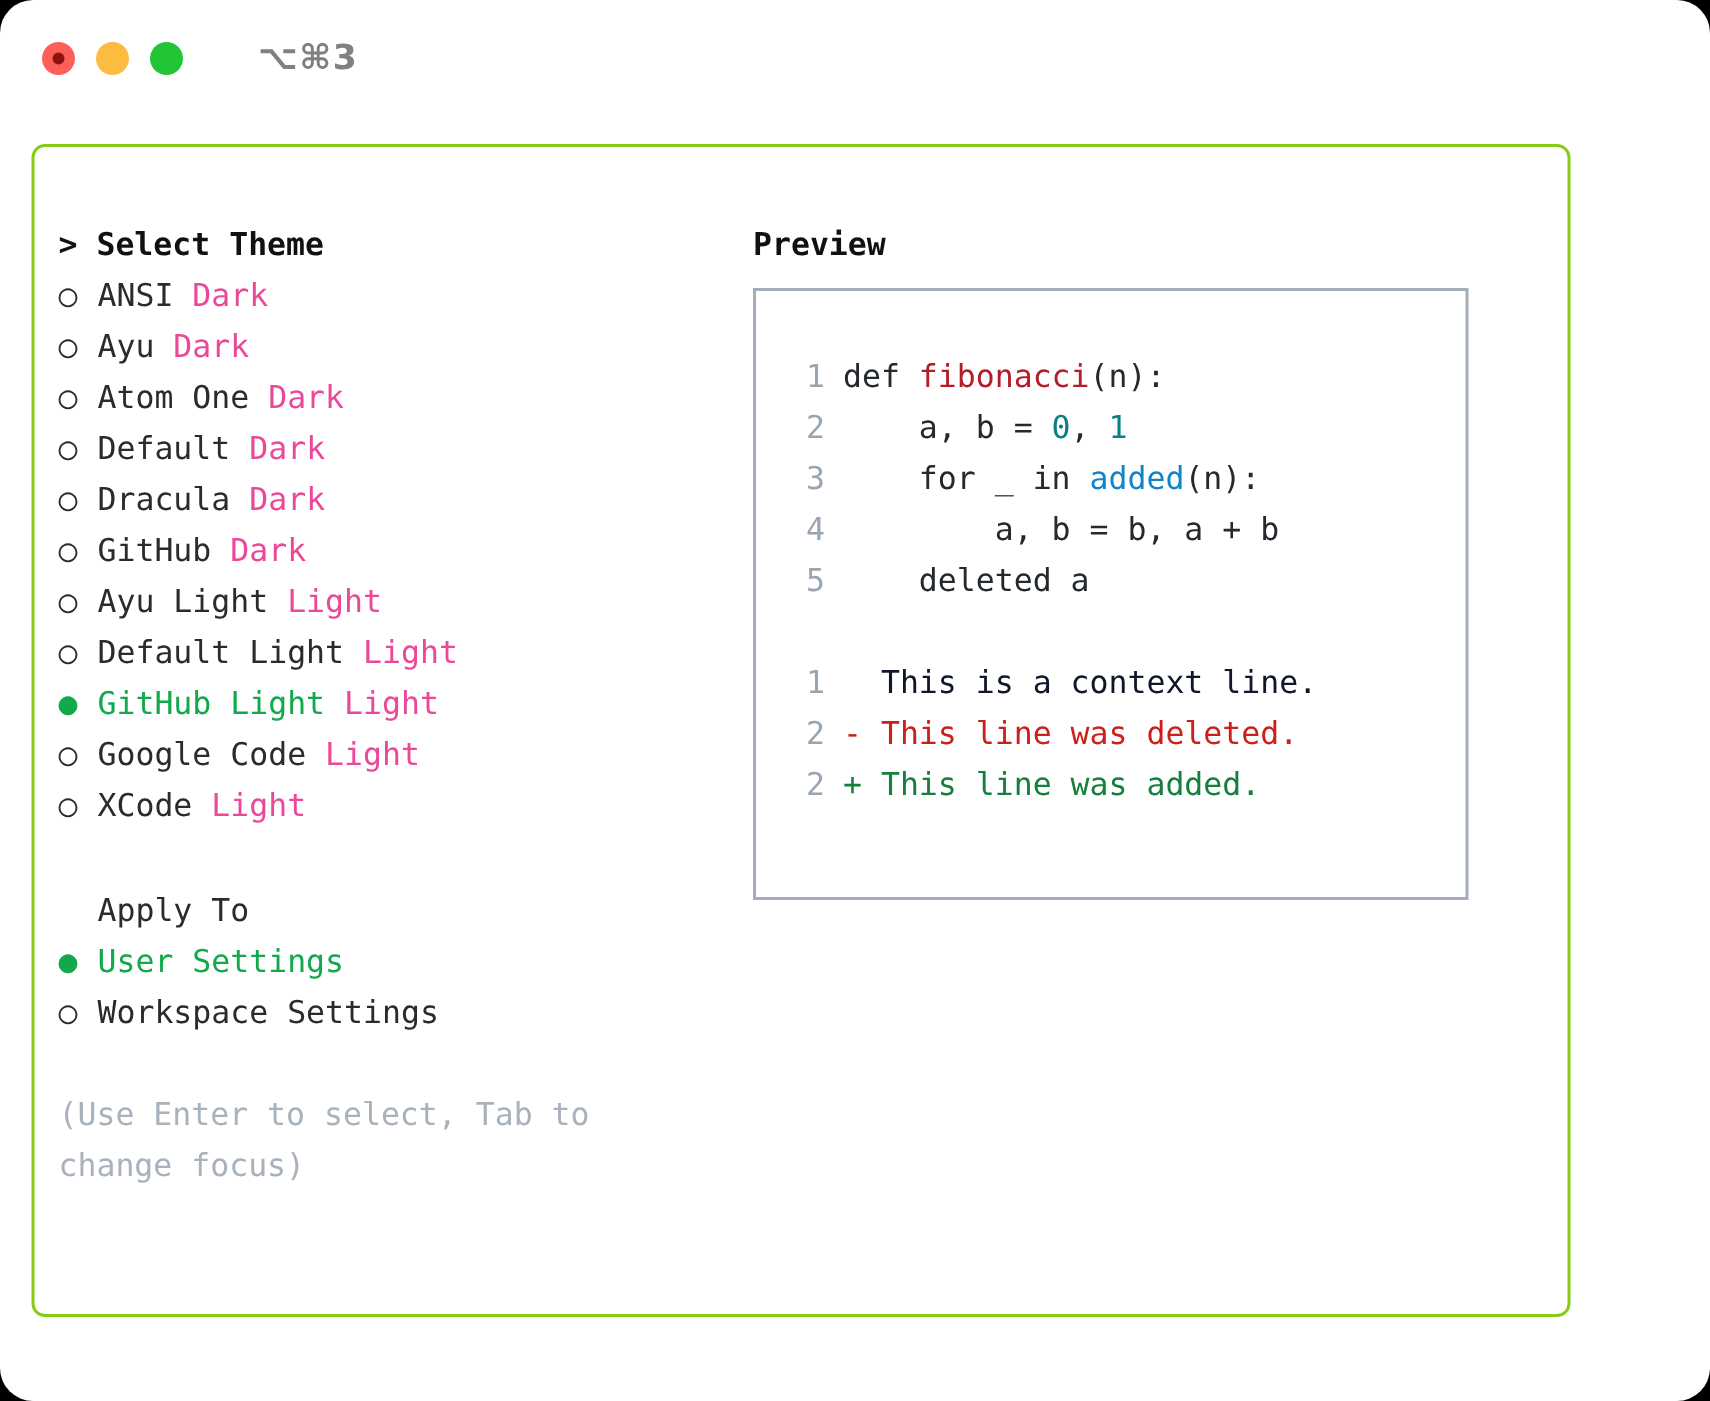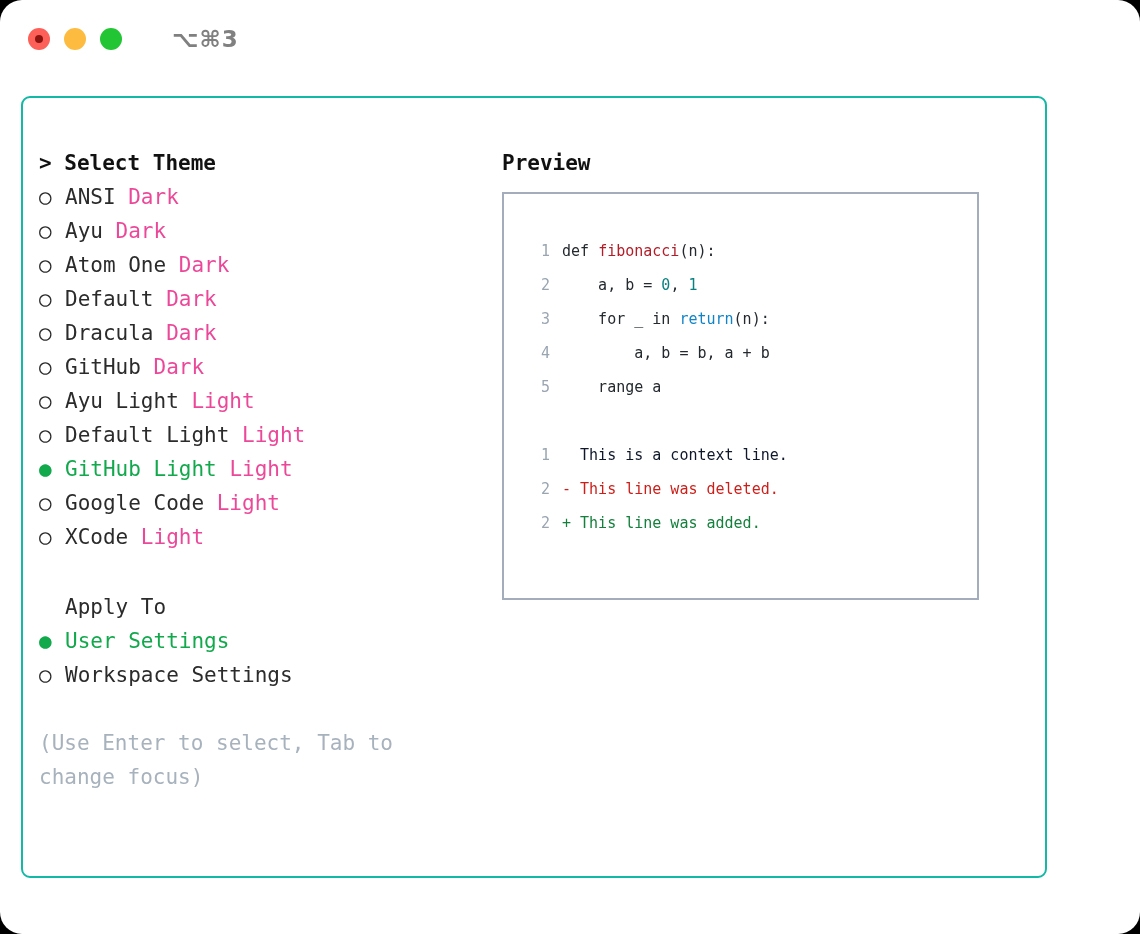--- a/index.html
+++ b/index.html
@@ -67,21 +67,21 @@
     letter-spacing: 1px;
   }
 
   
   .panel {
     position: absolute;
     left: 21px;
     top: 96px;
     width: 1026px;
     height: 782px;
-    border: 2px solid #14b8a6;
+    border: 2px solid #84cc16;
     border-radius: 9px;
     box-sizing: border-box;
     background: #ffffff;
   }
 
   
   .left-col {
     position: absolute;
     left: 16px;
     top: 48px;
@@ -148,21 +148,21 @@
   .preview-box {
     margin-top: 12px;
     width: 477px;
     height: 408px;
     border: 2px solid #a3adbb;
     box-sizing: border-box;
     background: #ffffff;
     padding: 40px 0 0 22px;
   }
   .code-line {
-    font-size: 15px;
+    font-size: 21px;
     line-height: 34px;
     white-space: pre;
     color: #24292e;
   }
   .ln {
     display: inline-block;
     width: 24px;
     text-align: right;
     color: #9aa5b1;
     margin-right: 12px;
@@ -220,23 +220,23 @@
 
       <div class="hint">(Use Enter to select, Tab to change focus)</div>
     </div>
 
     <div class="right-col">
       <div class="preview-title">Preview</div>
       <div class="preview-box">
         <div id="code-block">
             <div class="code-line"><span class="ln">1</span><span class="tok-plain">def </span><span class="tok-fn">fibonacci</span><span class="tok-plain">(n):</span></div>
             <div class="code-line"><span class="ln">2</span><span class="tok-plain">    a, b = </span><span class="tok-num">0</span><span class="tok-plain">, </span><span class="tok-num">1</span></div>
-            <div class="code-line"><span class="ln">3</span><span class="tok-plain">    for _ in </span><span class="tok-call">return</span><span class="tok-plain">(n):</span></div>
+            <div class="code-line"><span class="ln">3</span><span class="tok-plain">    for _ in </span><span class="tok-call">added</span><span class="tok-plain">(n):</span></div>
             <div class="code-line"><span class="ln">4</span><span class="tok-plain">        a, b = b, a + b</span></div>
-            <div class="code-line"><span class="ln">5</span><span class="tok-plain">    range a</span></div>
+            <div class="code-line"><span class="ln">5</span><span class="tok-plain">    deleted a</span></div>
           </div>
         <div class="gap-line"></div>
         <div id="diff-block">
             <div class="code-line"><span class="ln">1</span><span class="diff-ctx">  This is a context line.</span></div>
             <div class="code-line"><span class="ln">2</span><span class="diff-del">- This line was deleted.</span></div>
             <div class="code-line"><span class="ln">2</span><span class="diff-add">+ This line was added.</span></div>
           </div>
       </div>
     </div>
 

